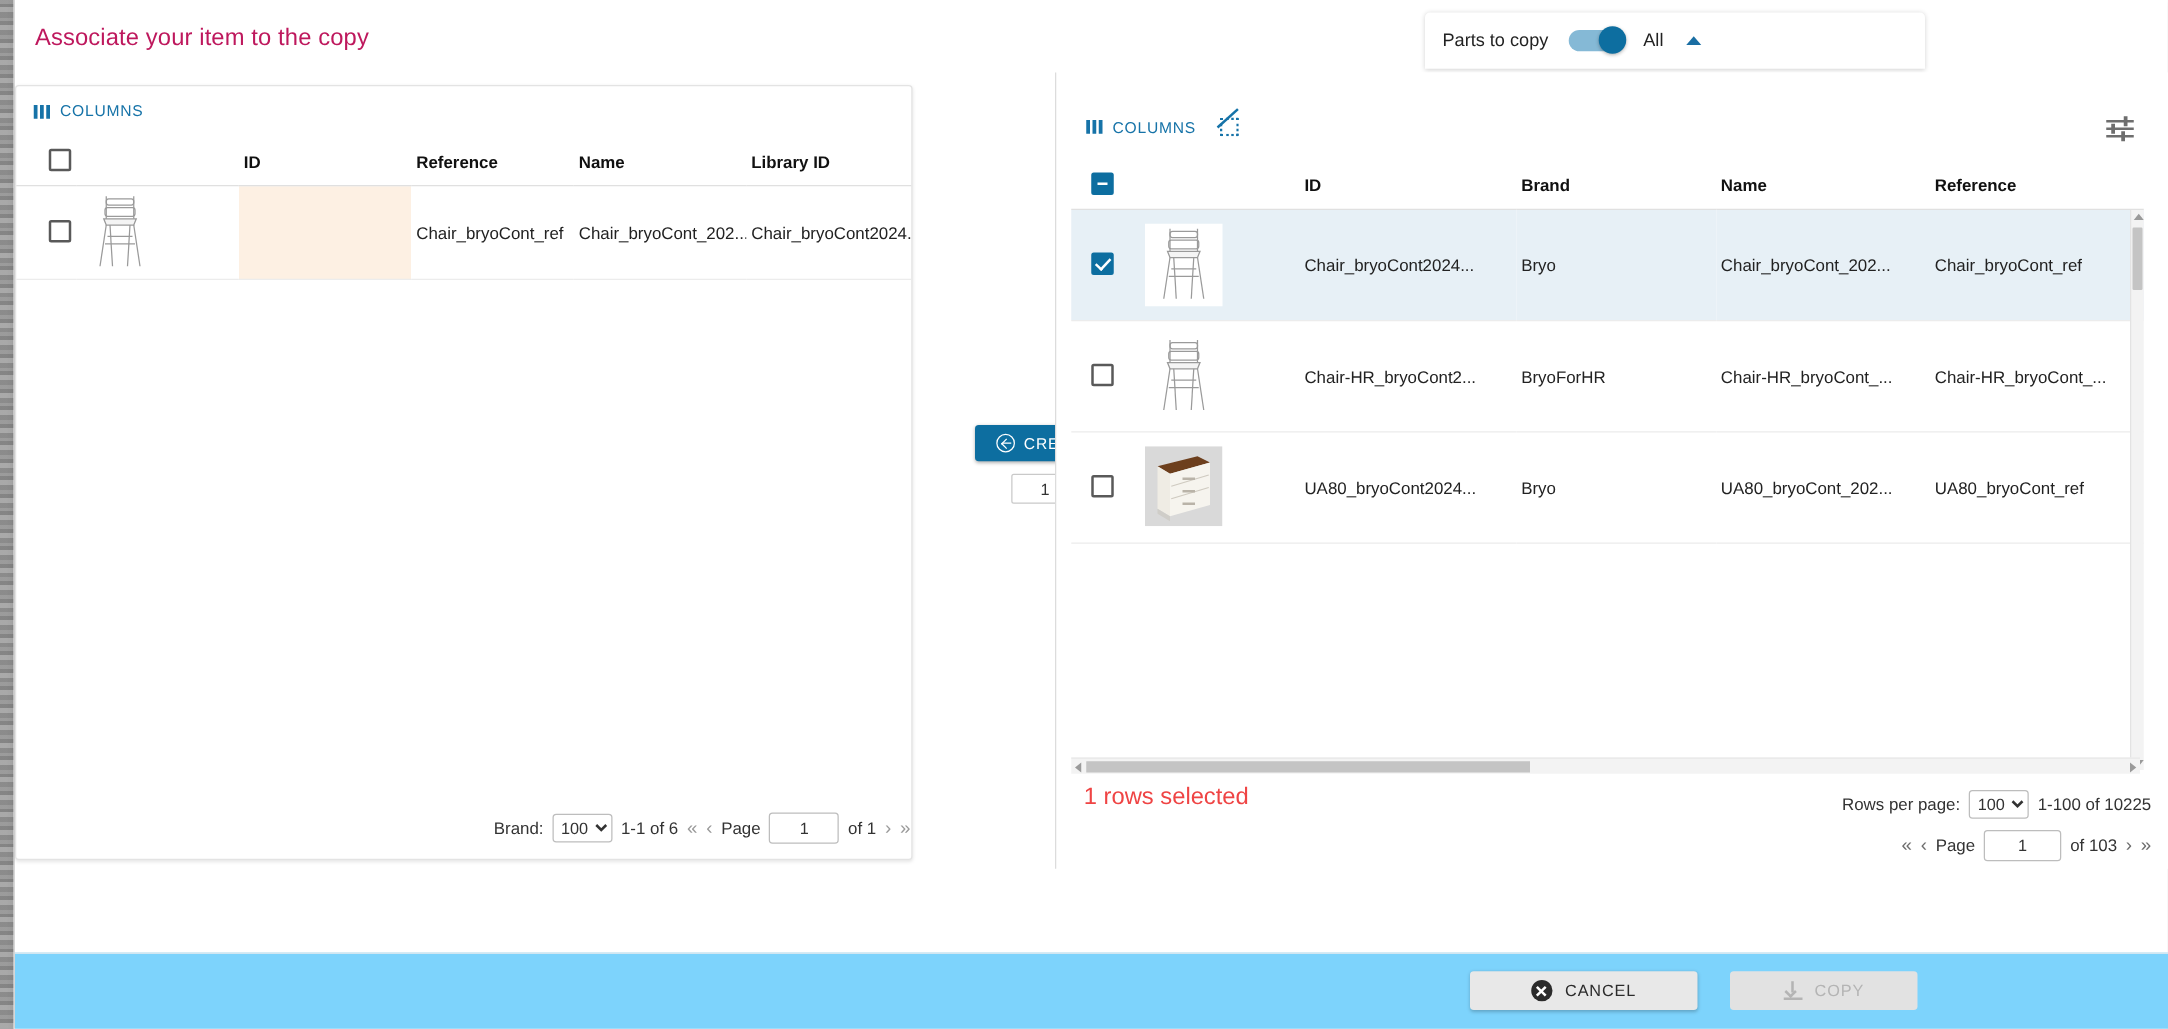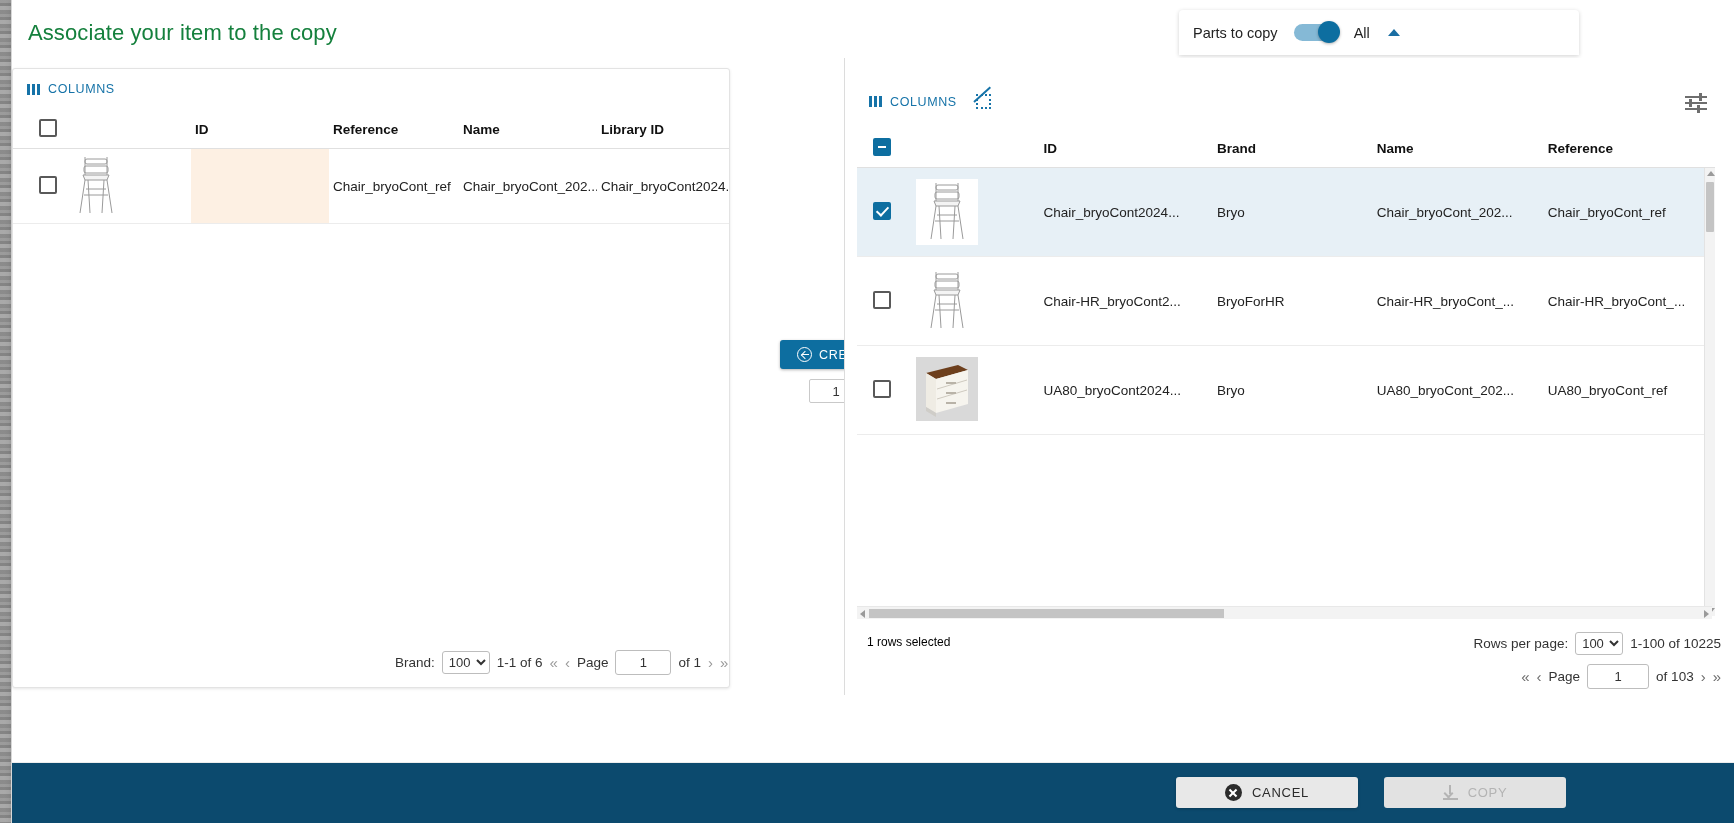--- a/index.html
+++ b/index.html
@@ -35,29 +35,29 @@
     left: 11px; top: 0;
     width: 1723px; height: 823px;
     background: #ffffff;
     border-left: 1px solid #d7d7d7;
     box-shadow: 0 0 6px rgba(0,0,0,.12);
   }
 
   .modal-title {
     position: absolute;
     left: 16px; top: 20px;
-    font-size: 22px;
-    color: #15803d;
+    font-size: 19px;
+    color: #be185d;
     letter-spacing: .1px;
   }
 
   
   #parts-pill {
     position: absolute;
-    left: 1167px; top: 10px;
+    left: 1128px; top: 10px;
     width: 400px; height: 45px;
     background: #fff;
     border-radius: 4px 4px 0 0;
     box-shadow: 0 1px 4px rgba(0,0,0,.18);
     display: flex; align-items: center;
     padding-left: 14px;
   }
   #parts-pill .pill-label {
     font-size: 14.5px; color: #222;
   }
@@ -350,42 +350,42 @@
     font-size: 13px;
     color: #333;
     font-family: "Liberation Sans", sans-serif;
   }
 
   
   #bottom-bar {
     position: absolute;
     left: 0; bottom: 0;
     width: 1723px; height: 61px;
-    background: #0c4a6e;
+    background: #7dd3fc;
     border-top: 1px solid #ededed;
   }
   .btn-flat {
     position: absolute;
     height: 31px;
     border: none;
     border-radius: 3px;
     font-size: 13px;
     letter-spacing: .7px;
     display: flex; align-items: center; justify-content: center;
     gap: 10px;
     font-family: "Liberation Sans", sans-serif;
   }
   #cancel-btn {
     left: 1164px; top: 14px; width: 182px;
     background: #e8e8e8; color: #2b2b2b;
     cursor: pointer;
     box-shadow: 0 1px 3px rgba(0,0,0,.22);
   }
   #copy-btn {
-    left: 1372px; top: 14px; width: 182px;
+    left: 1372px; top: 14px; width: 150px;
     background: #e2e2e2; color: #b4b4b4;
     cursor: default;
   }
   .x-icon {
     width: 17px; height: 17px; border-radius: 50%;
     background: #2b2b2b; position: relative; flex:none;
   }
   .x-icon::before, .x-icon::after {
     content:""; position:absolute; left: 3.4px; top: 7.6px;
     width: 10px; height: 2px; background:#fff;
@@ -400,21 +400,21 @@
   }
   .dl-icon b {
     position: absolute; left: 2.5px; top: 5px; width: 7px; height: 7px;
     border: solid #b4b4b4; border-width: 0 2px 2px 0; transform: rotate(45deg);
   }
   .dl-icon u {
     position: absolute; left: 0; bottom: 0; width: 15px; height: 2px; background:#b4b4b4;
   }
   .sel-status {
     position: absolute;
-    font-size: 12px; color: #000000; text-align: center;
+    font-size: 19px; color: #ef4444; text-align: center;
   }
 </style>
 </head>
 <body>
 
 <div id="backdrop">
   <div id="backdrop-strip"></div>
 </div>
 
 <div id="modal">

